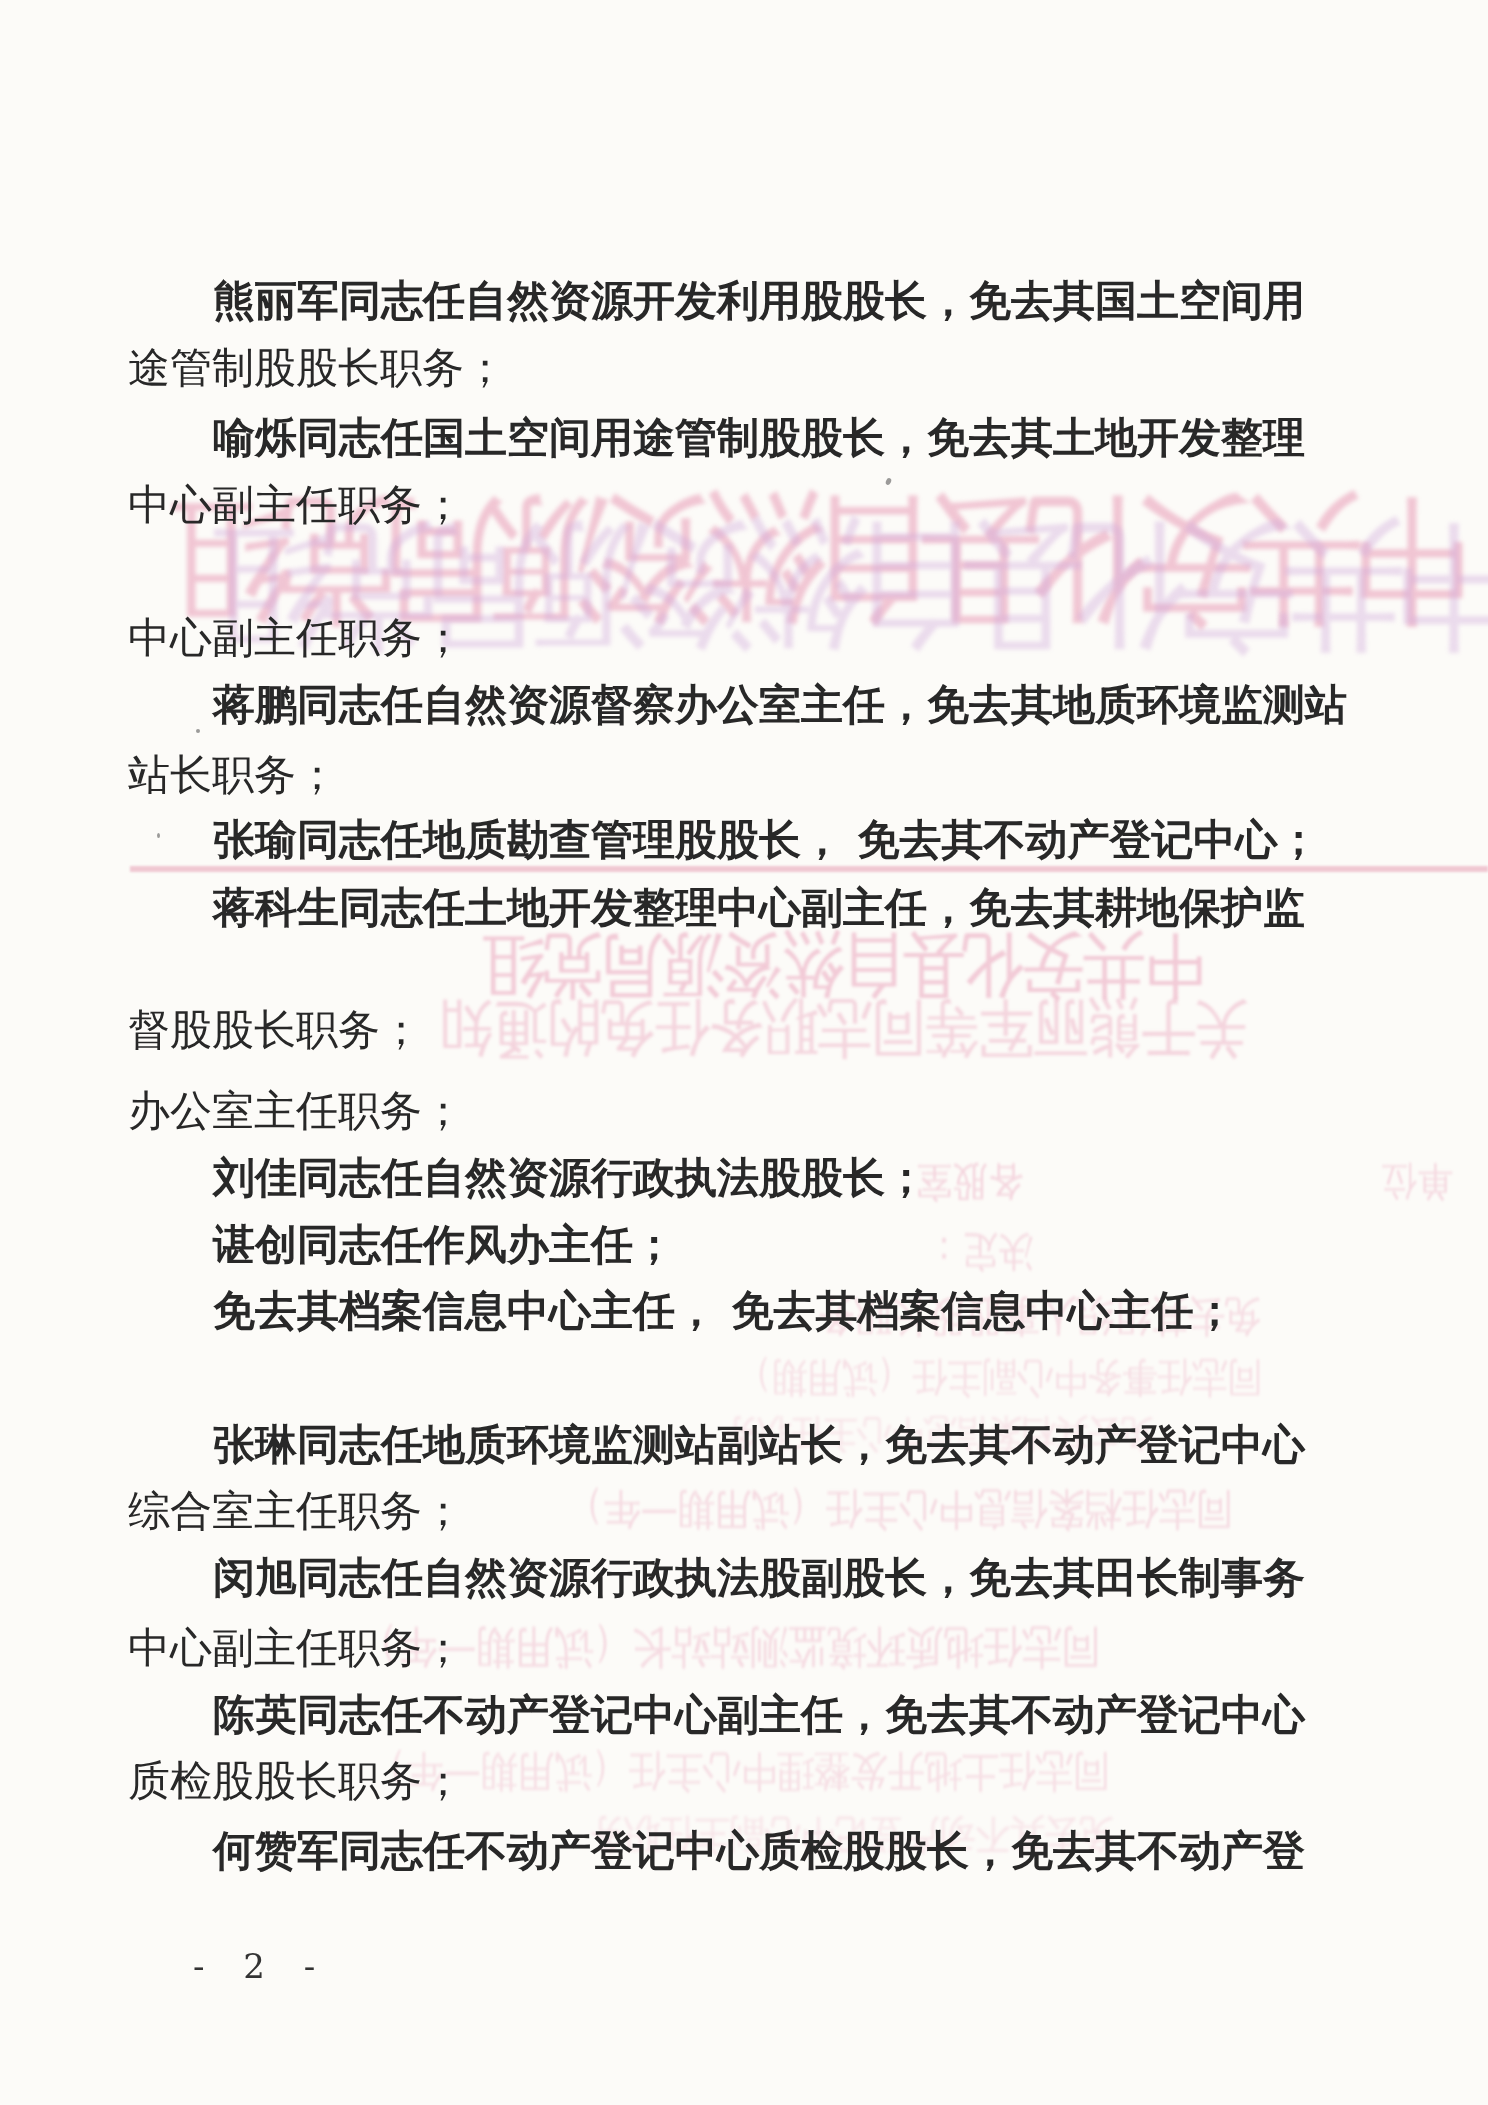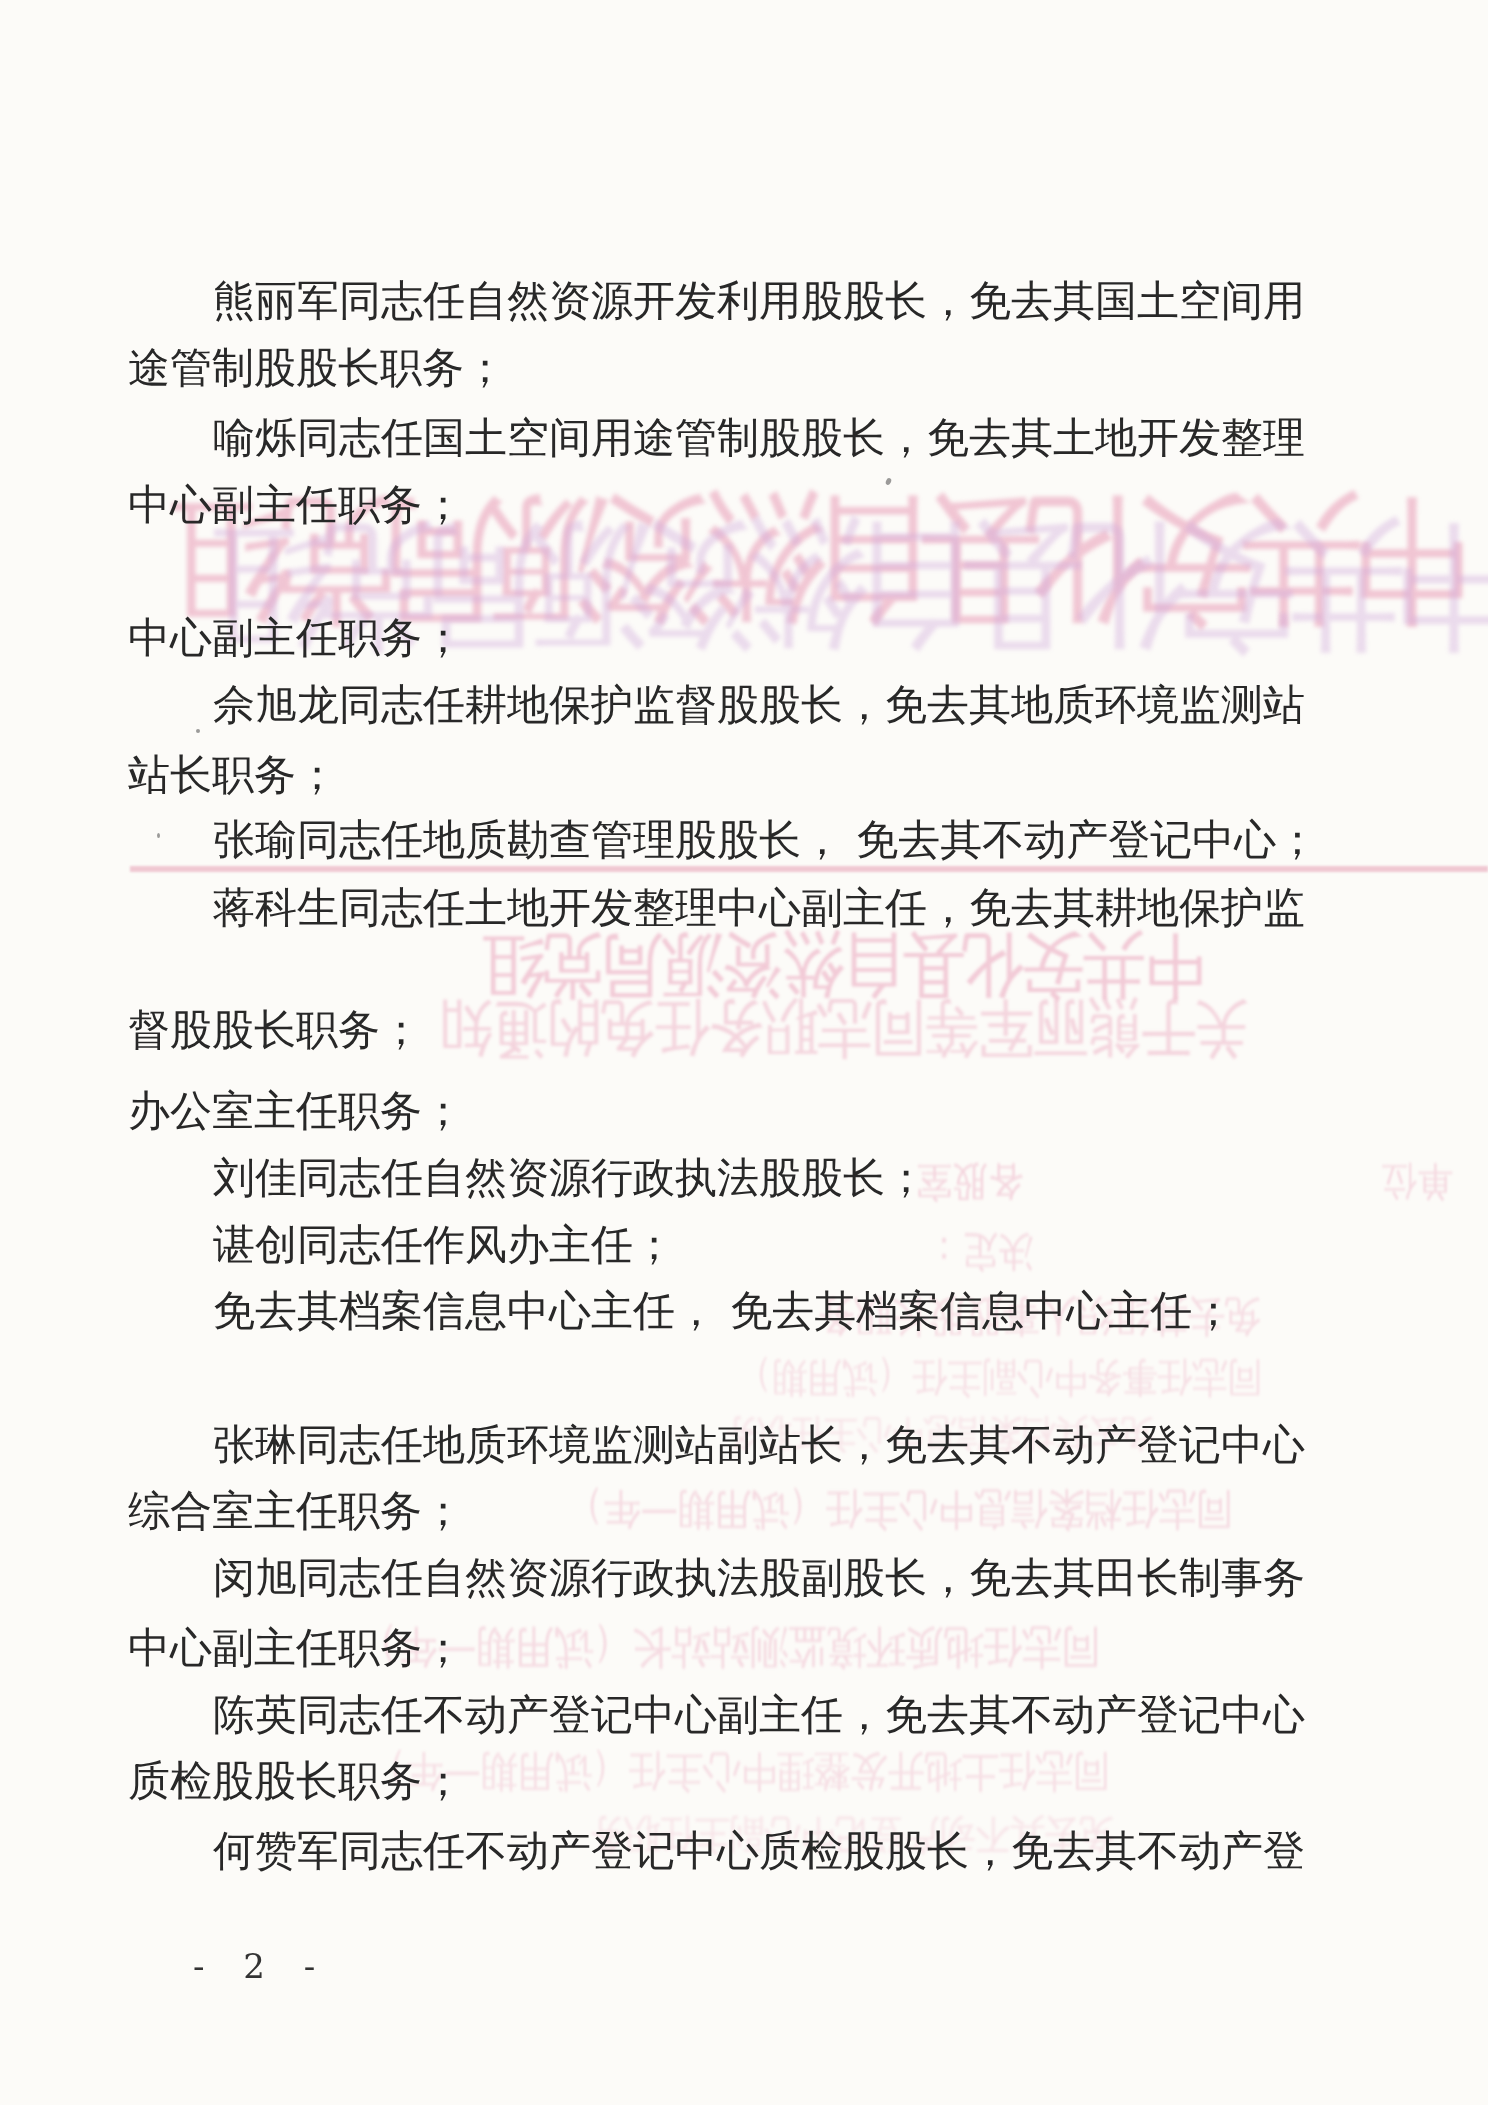--- a/index.html
+++ b/index.html
@@ -57,21 +57,21 @@
     position:absolute;left:128px;top:0;width:1260px;height:2105px;z-index:2;
   }
   .line{
     position:absolute;left:0;
     font-size:42px;line-height:52px;
     color:#282828;
     letter-spacing:0;
     white-space:pre;
     font-weight:400;
   }
-  .line.indent{left:85px;}
+  .line.indent{left:85px;font-weight:bold;}
 
   .pagenum{
     position:absolute;left:193px;top:1946px;z-index:2;
     font-size:34px;color:#333;
     letter-spacing:14px;white-space:pre;
   }
 
   .speck{position:absolute;z-index:2;background:#4a4a4a;border-radius:50%;opacity:.55;}
   .sp1{left:886px;top:478px;width:5px;height:7px;transform:rotate(25deg);}
   .sp2{left:196px;top:729px;width:4px;height:4px;}
@@ -99,21 +99,21 @@
     <div class="bl bl-r12">同志任土地开发整理中心主任（试用期一年）</div>
     <div class="bl bl-r13">免去其不动产登记中心副主任职务</div>
   </div>
 
   <main class="doc">
     <div class="line indent" style="top:275px">熊丽军同志任自然资源开发利用股股长，免去其国土空间用</div>
     <div class="line indent" style="top:412px">喻烁同志任国土空间用途管制股股长，免去其土地开发整理</div>
     <div class="line" style="top:342px">途管制股股长职务；</div>
     <div class="line" style="top:479px">中心副主任职务；</div>
     <div class="line" style="top:612px">中心副主任职务；</div>
-    <div class="line indent" style="top:679px">佘旭龙同志任耕地保护监督股股长，免去其地质环境监测站</div>
+    <div class="line indent" style="top:679px">蒋鹏同志任自然资源督察办公室主任，免去其地质环境监测站</div>
     <div class="line" style="top:749px">站长职务；</div>
     <div class="line indent" style="top:814px">张瑜同志任地质勘查管理股股长， 免去其不动产登记中心；</div>
     <div class="line indent" style="top:882px">蒋科生同志任土地开发整理中心副主任，免去其耕地保护监</div>
     <div class="line" style="top:1004px">督股股长职务；</div>
     <div class="line" style="top:1085px">办公室主任职务；</div>
     <div class="line indent" style="top:1152px">刘佳同志任自然资源行政执法股股长；</div>
     <div class="line indent" style="top:1219px">谌创同志任作风办主任；</div>
     <div class="line indent" style="top:1285px">免去其档案信息中心主任， 免去其档案信息中心主任；</div>
     <div class="line indent" style="top:1419px">张琳同志任地质环境监测站副站长，免去其不动产登记中心</div>
     <div class="line" style="top:1485px">综合室主任职务；</div>

